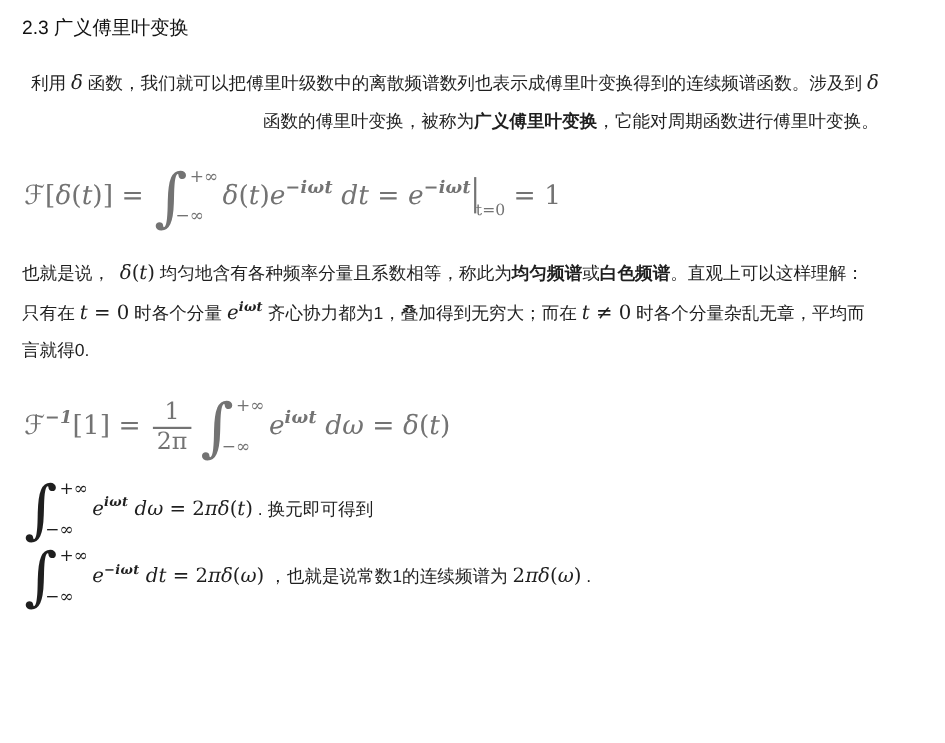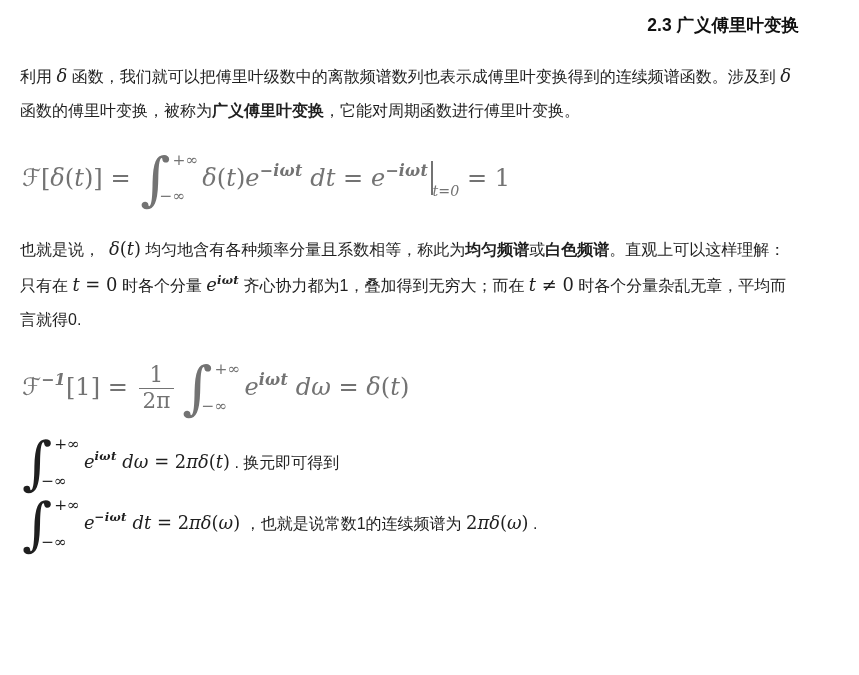--- a/index.html
+++ b/index.html
@@ -3,21 +3,21 @@
 <meta charset="utf-8">
 <style>
   html,body{margin:0;padding:0;}
   body{
     width:859px;height:675px;overflow:hidden;
     background:#ffffff;color:#1f1f1f;
     font-family:"Liberation Sans","DejaVu Sans",sans-serif;
   }
   .page{padding:13px 20px 0 20px;max-width:819px;box-sizing:border-box;}
   h1.sec{
-    font-size:17.5px;font-weight:700;margin:0;line-height:24px;color:#111111;text-align:right;
+    font-size:17.5px;font-weight:400;margin:0;line-height:24px;color:#111111;
   }
   p.rich{
     font-size:16px;line-height:2.05;margin:21px 0;color:#1f1f1f;
   }
   
   .txt{}
   .bold{font-weight:700;}
   .mi{font-family:"DejaVu Serif",serif;font-style:italic;}
   .mr{font-family:"DejaVu Serif",serif;}
   .ms{font-family:"DejaVu Serif","DejaVu Sans",serif;}
@@ -45,29 +45,29 @@
     font-family:"DejaVu Serif",serif;
   }
   .frac-num,.frac-den{padding:0 4px;}
   .frac-bar{height:1.3px;background:currentColor;align-self:stretch;}
   
   .evalbar{
     display:inline-block;width:1.4px;height:1.55em;background:currentColor;
     vertical-align:-0.45em;margin-left:3px;
   }
   .evalsub{
-    font-family:"DejaVu Serif",serif;font-style:italic;
+    font-family:"DejaVu Serif",serif;
     font-size:0.66em;vertical-align:-0.72em;
   }
   
   .display{
     font-size:21.5px;line-height:1.05;margin:24px 0 24px 2px;color:#737373;
     font-family:"DejaVu Serif",serif;
   }
-  #p1{margin-top:21px;}
+  #p1{margin-top:21px;text-align:right;}
   #p5{margin:16px 0 0 0;line-height:1.25;}
   #p6{margin:6px 0 0 0;line-height:1.25;}
   #f2{margin-bottom:20px;}
 </style>
 </head>
 <body>
 
 <div class="page">
   <h1 class="sec">2.3 广义傅里叶变换</h1>
 

